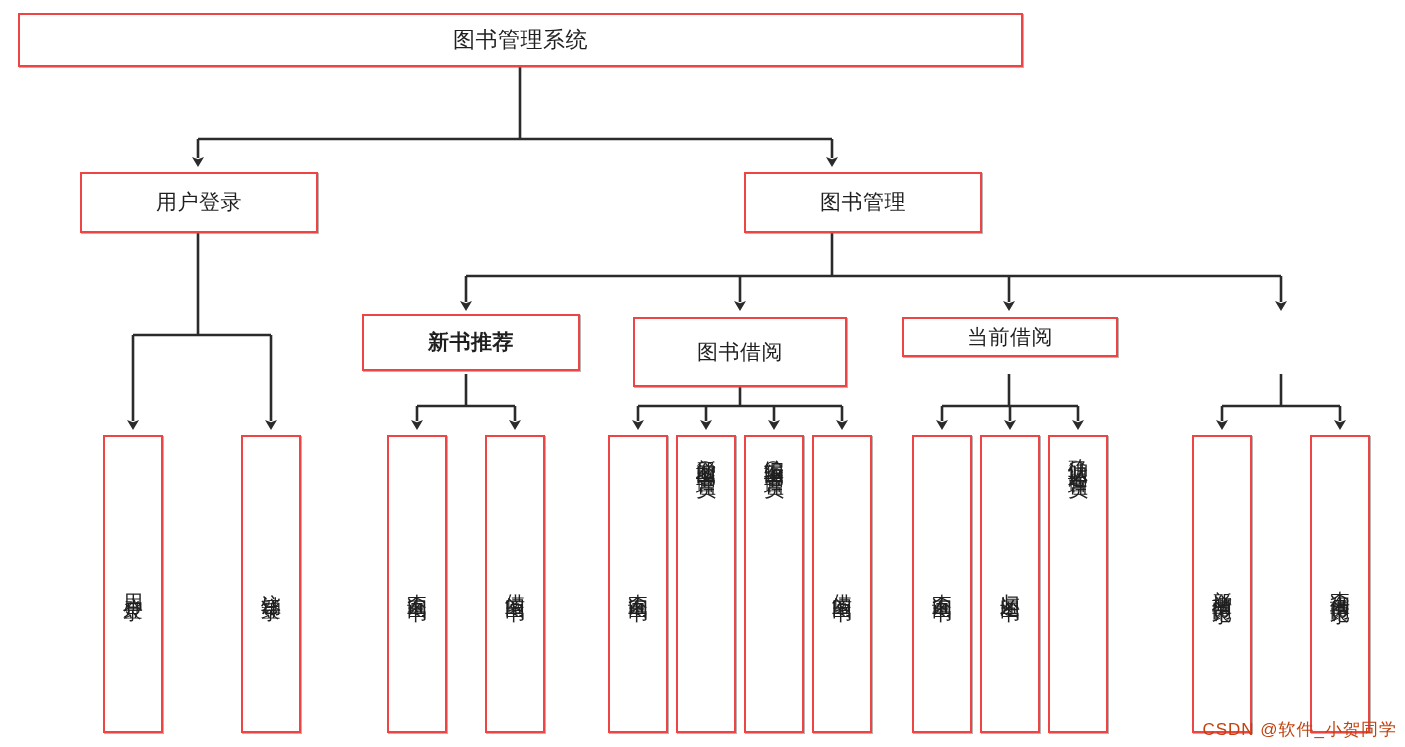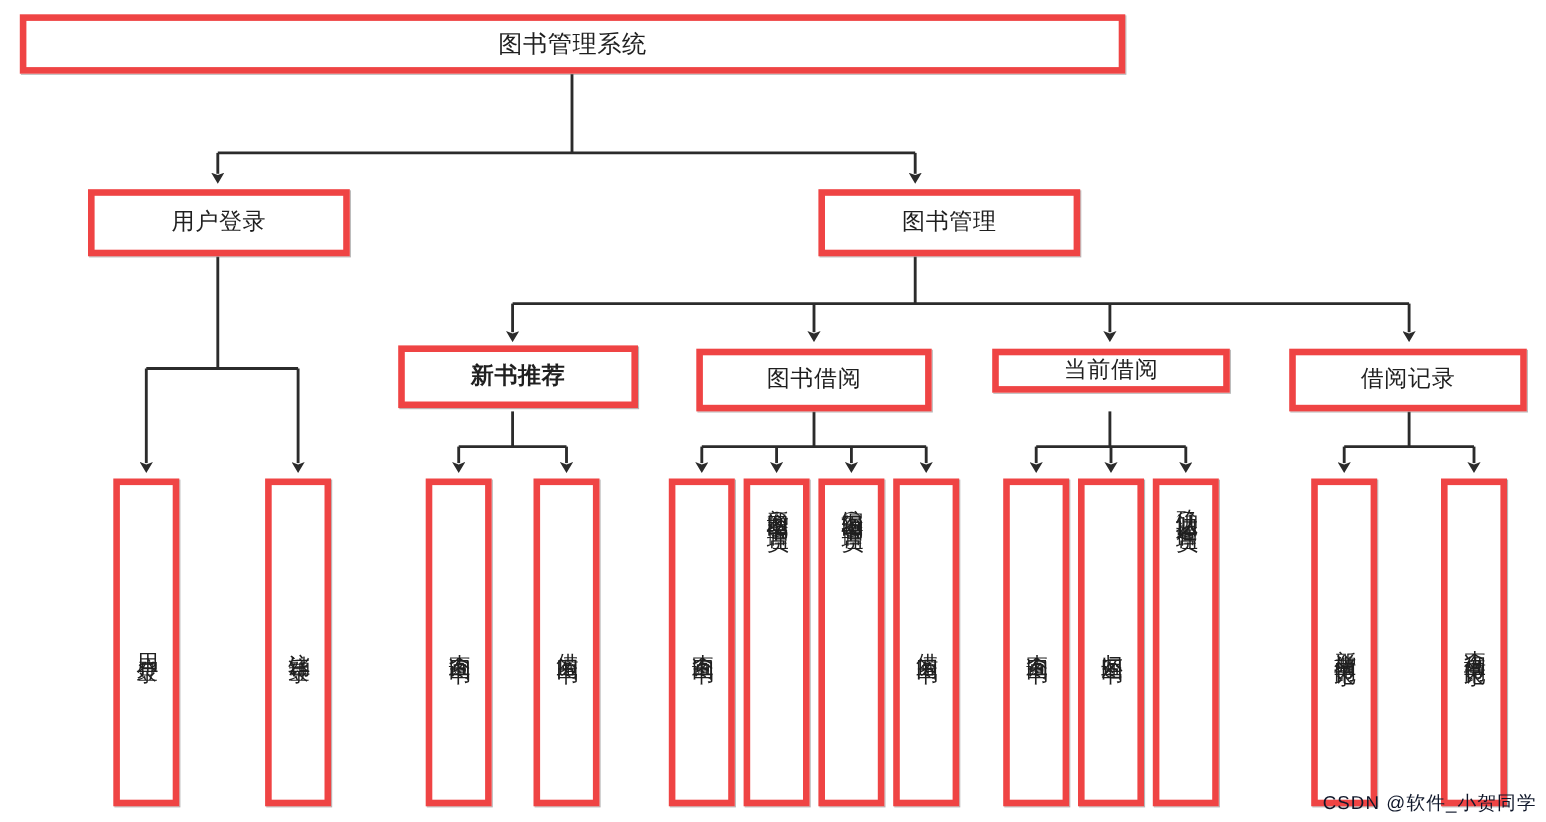--- a/index.html
+++ b/index.html
@@ -22,21 +22,21 @@
     position: absolute;
     left: 0;
     top: 0;
     width: 1405px;
     height: 747px;
     pointer-events: none;
   }
   .node {
     position: absolute;
     box-sizing: border-box;
-    border: 6px solid #ef4444;
+    border: 2px solid #ef4444;
     background: #ffffff;
     display: flex;
     align-items: center;
     justify-content: center;
     color: #1f1f1f;
     box-shadow: 1px 1px 0 rgba(120,120,120,0.55);
   }
   .node-label {
     display: block;
     line-height: 1.18;
@@ -68,21 +68,21 @@
   }
   .node.v.centered {
     align-items: center;
     padding-top: 0;
   }
   #watermark {
     position: absolute;
     right: 8px;
     bottom: 6px;
     font-size: 17px;
-    color: #0f172a;
+    color: #c2410c;
     letter-spacing: 1px;
     white-space: nowrap;
     user-select: none;
   }
 </style>
 </head>
 <body>
 
 <div id="diagram-root">
 
@@ -145,31 +145,28 @@
   </div>
 
   <div class="node h" style="left:712px; top:172px; width:238px; height:61px;margin-left:32px;">
     <span class="node-label">图书管理</span>
   </div>
 
   <div class="node h" style="left:362px; top:314px; width:218px; height:57px;font-weight:bold;">
     <span class="node-label">新书推荐</span>
   </div>
 
-  <div class="node h" style="left:633px; top:317px; width:214px; height:57px;">
+  <div class="node h" style="left:633px; top:317px; width:214px; height:70px;">
     <span class="node-label">图书借阅</span>
   </div>
 
   <div class="node h" style="left:902px; top:317px; width:216px; height:40px;">
     <span class="node-label">当前借阅</span>
   </div>
 
-  <div class="node h" style="left:1172px; top:317px; width:216px; height:57px;">
-    <span class="node-label">借阅记录</span>
-  </div>
 
   <div class="node v centered" style="left:103px; top:435px; width:60px; height:298px;">
     <span class="node-label">用户登录</span>
   </div>
 
   <div class="node v centered" style="left:241px; top:435px; width:60px; height:298px;">
     <span class="node-label">注销登录</span>
   </div>
 
   <div class="node v centered" style="left:387px; top:435px; width:60px; height:298px;">

